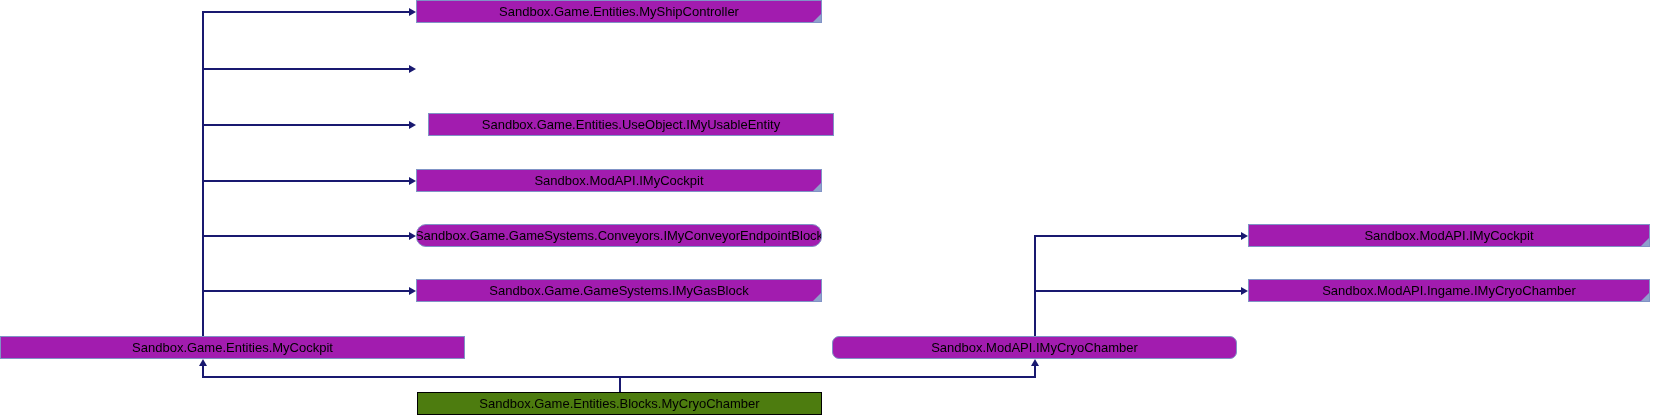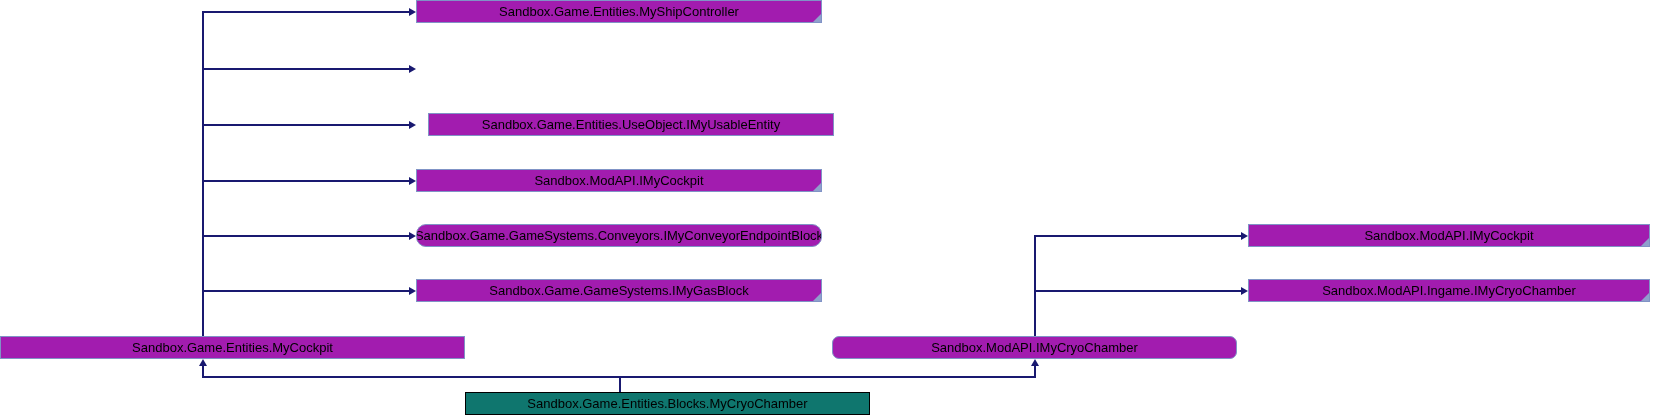--- a/index.html
+++ b/index.html
@@ -29,24 +29,23 @@
     overflow: hidden;
   }
   .node .lbl {
     font-size: 13px;
     color: #000000;
     white-space: nowrap;
     line-height: 1;
     padding: 0 3px;
   }
   .node.main {
-    background: #0f766e;
+    background: #4d7c0f;
     border: 1px solid #000000;
     cursor: default;
-    margin-left: 48px;
   }
   
   .fold {
     position: absolute;
     right: 0;
     bottom: 0;
     width: 0;
     height: 0;
     border-bottom: 8px solid #8fa0cc;
     border-left: 8px solid transparent;

